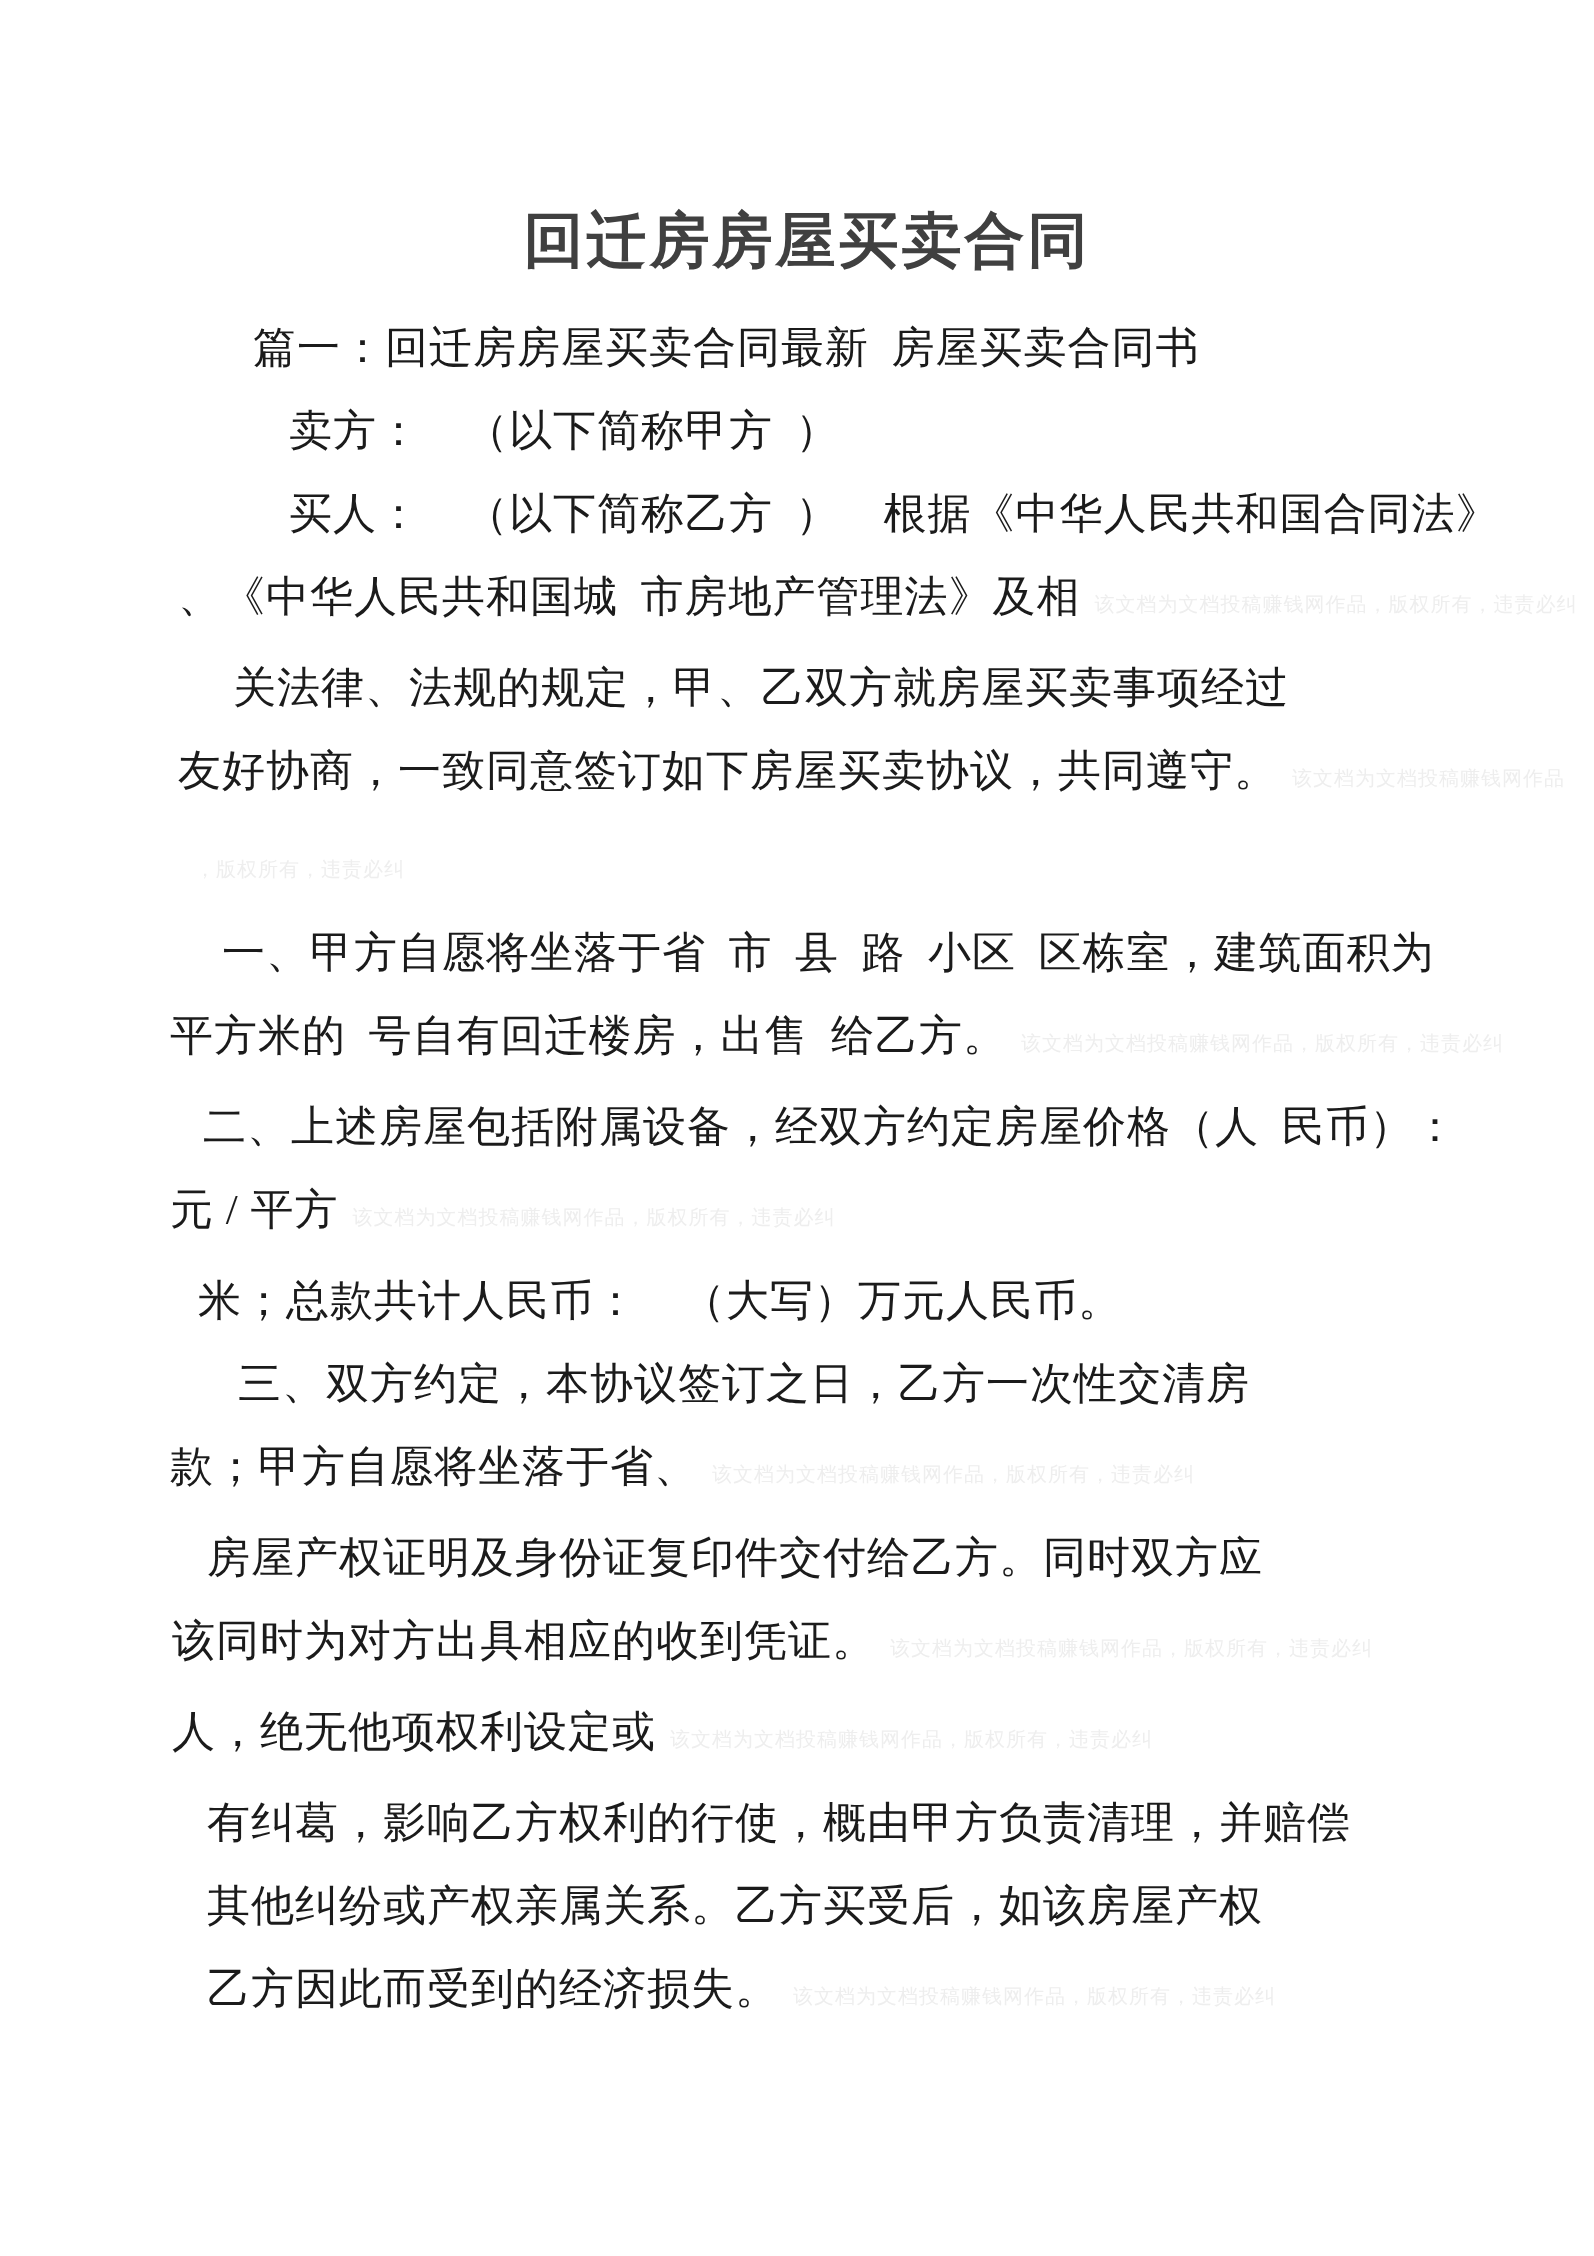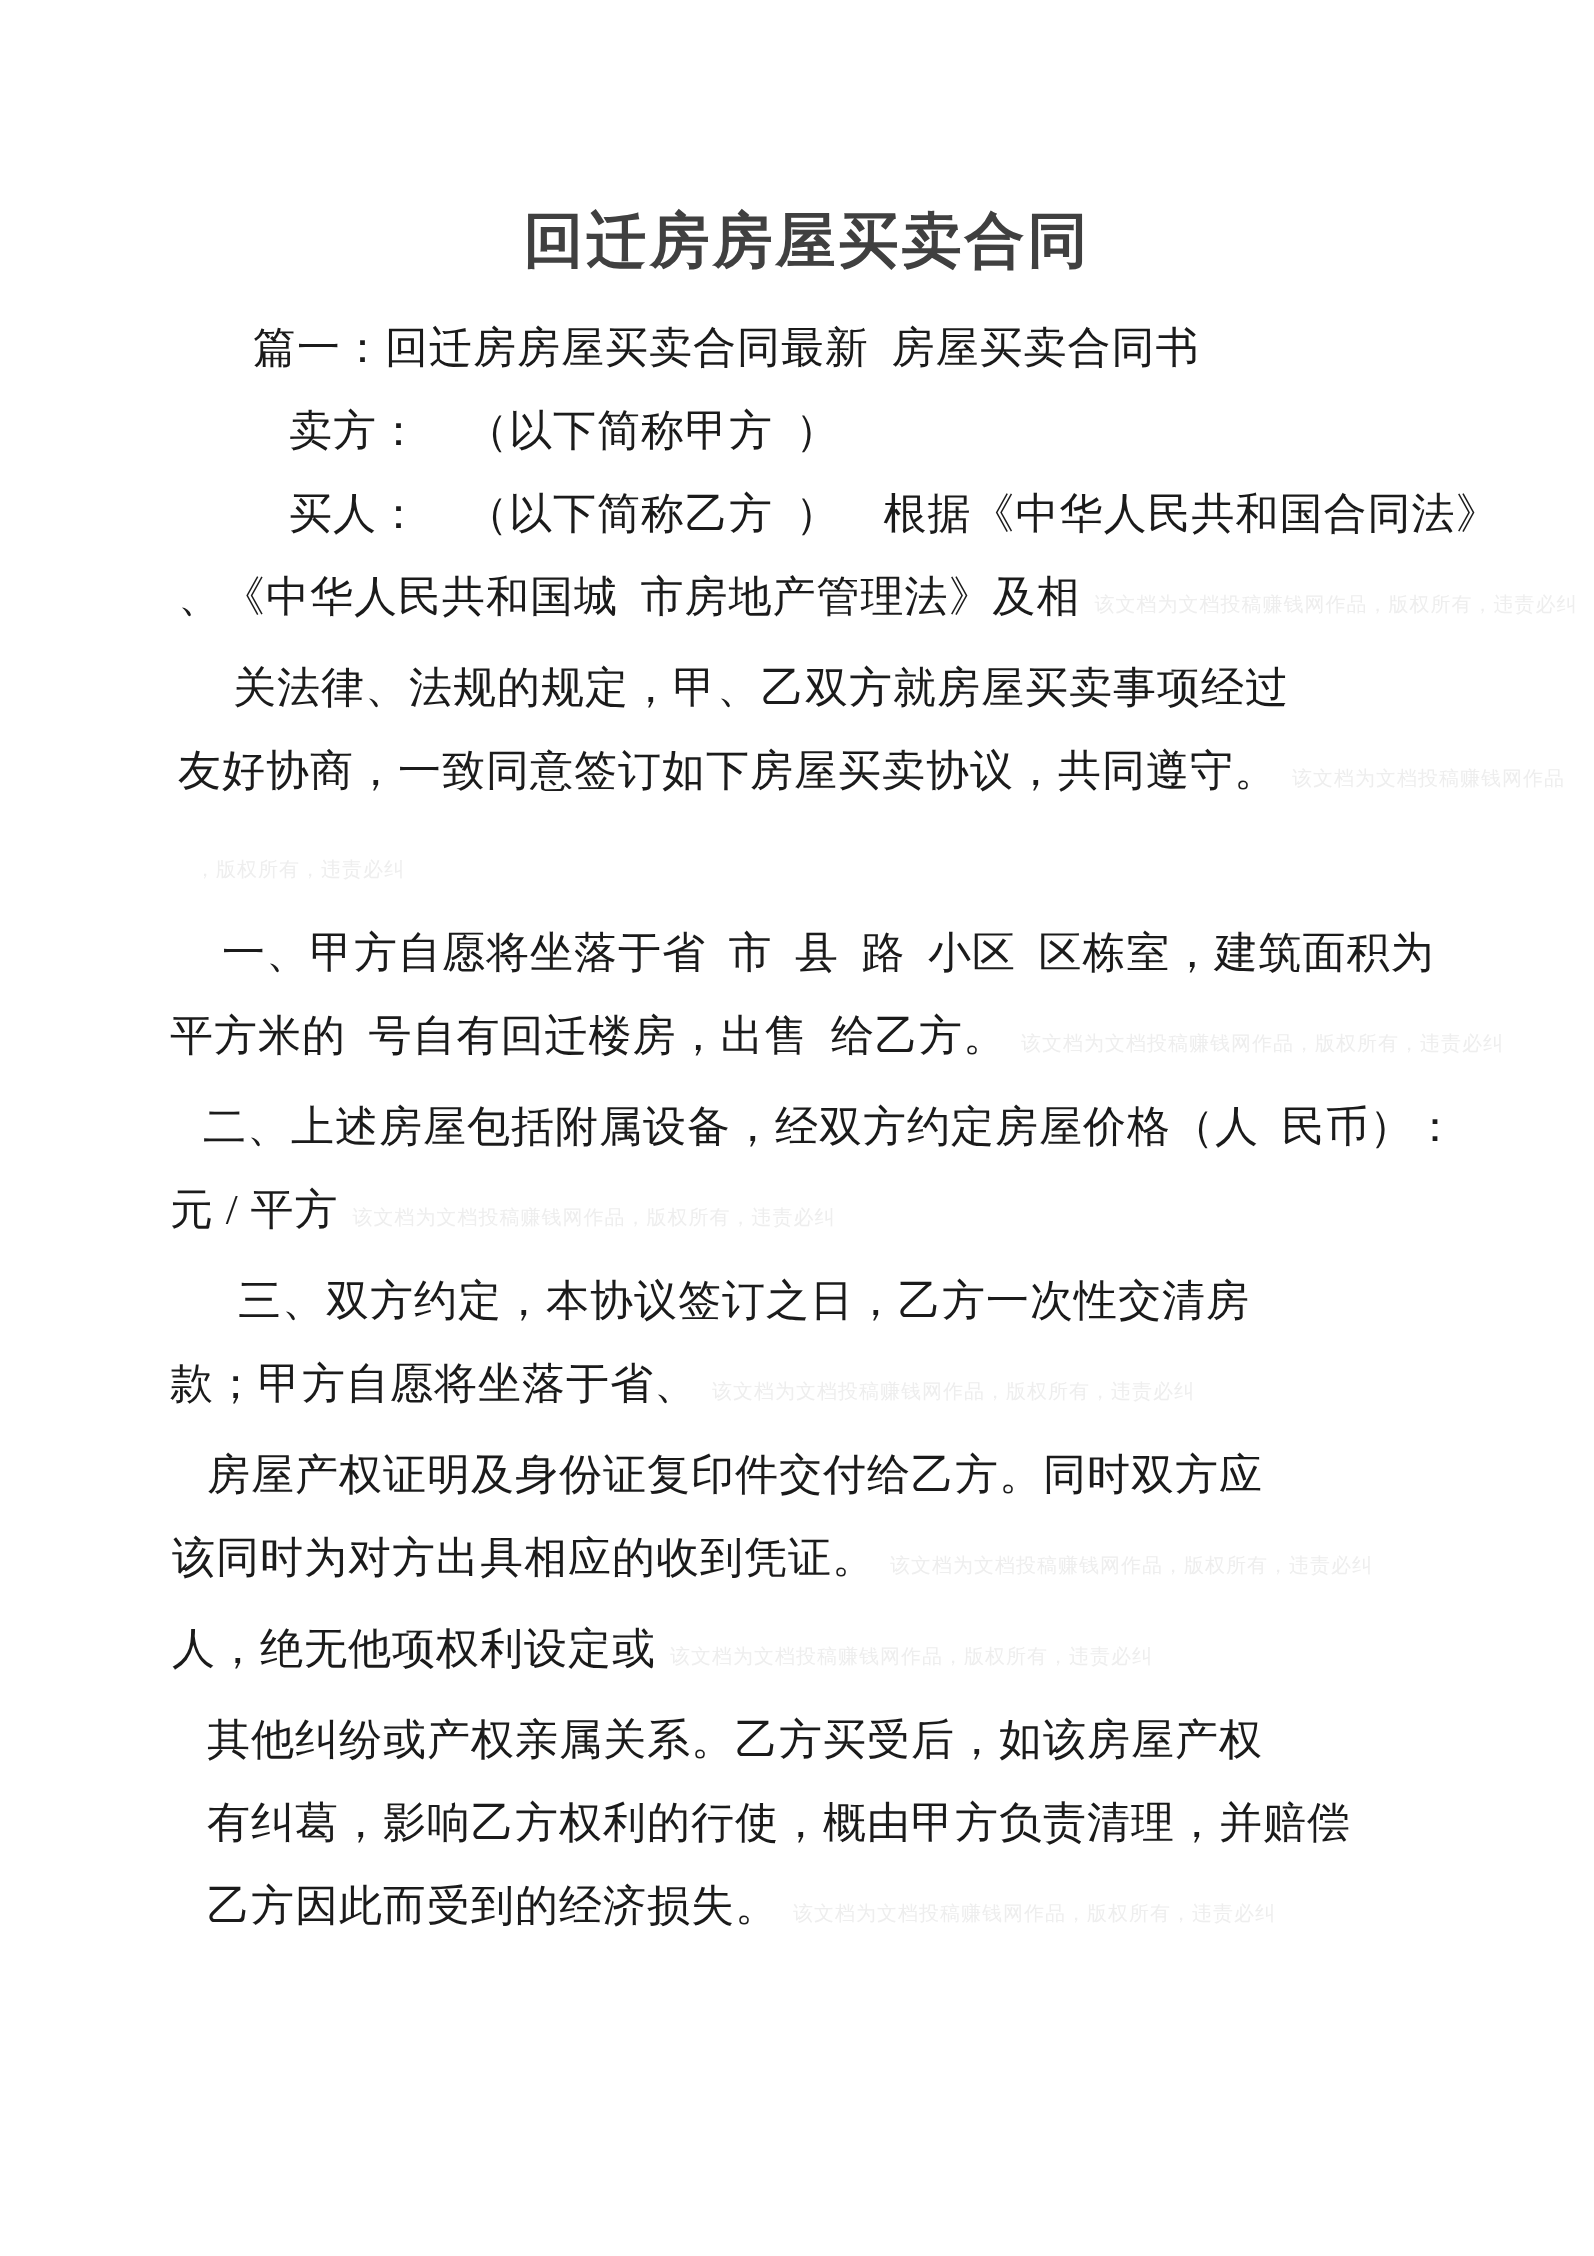--- a/index.html
+++ b/index.html
@@ -81,32 +81,33 @@
     <p class="line ind25"><span class="wm" style="margin-left:0;">，版权所有，违责必纠</span></p>
 
     <p class="line ind52"><span>一、甲方自愿将坐落于省 市 县 路 小区 区栋室，建筑面积为</span></p>
 
     <p class="line ind0"><span>平方米的 号自有回迁楼房，出售 给乙方。</span><span class="wm">该文档为文档投稿赚钱网作品，版权所有，违责必纠</span></p>
 
     <p class="line ind33"><span>二、上述房屋包括附属设备，经双方约定房屋价格（人 民币）：</span></p>
 
     <p class="line ind0"><span>元 / 平方</span><span class="wm">该文档为文档投稿赚钱网作品，版权所有，违责必纠</span></p>
 
+    <p class="line ind28"><span>米；总款共计人民币：　（大写）万元人民币。</span></p>
 
     <p class="line ind68"><span>三、双方约定，本协议签订之日，乙方一次性交清房</span></p>
 
     <p class="line ind0"><span>款；甲方自愿将坐落于省、</span><span class="wm">该文档为文档投稿赚钱网作品，版权所有，违责必纠</span></p>
 
     <p class="line ind37"><span>房屋产权证明及身份证复印件交付给乙方。同时双方应</span></p>
 
     <p class="line ind2"><span>该同时为对方出具相应的收到凭证。</span><span class="wm">该文档为文档投稿赚钱网作品，版权所有，违责必纠</span></p>
 
 
     <p class="line ind2"><span>人，绝无他项权利设定或</span><span class="wm">该文档为文档投稿赚钱网作品，版权所有，违责必纠</span></p>
 
+    <p class="line ind37"><span>有纠葛，影响乙方权利的行使，概由甲方负责清理，并赔偿</span></p>
+
     <p class="line ind37"><span>其他纠纷或产权亲属关系。乙方买受后，如该房屋产权</span></p>
-
-    <p class="line ind37"><span>有纠葛，影响乙方权利的行使，概由甲方负责清理，并赔偿</span></p>
 
     <p class="line ind37"><span>乙方因此而受到的经济损失。</span><span class="wm">该文档为文档投稿赚钱网作品，版权所有，违责必纠</span></p>
 
   </div>
 </div>
 
 </body></html>

